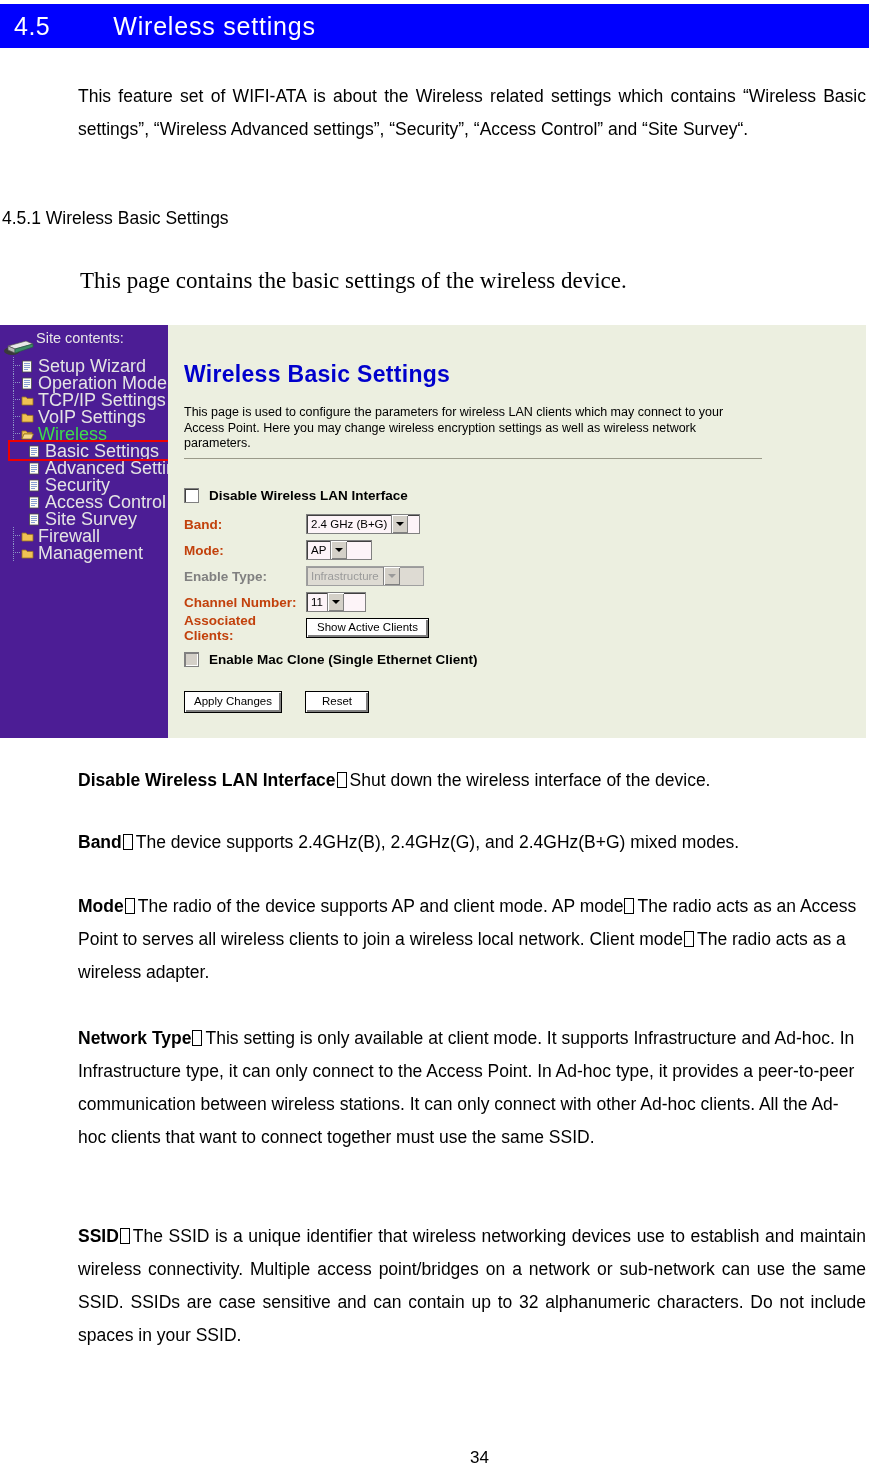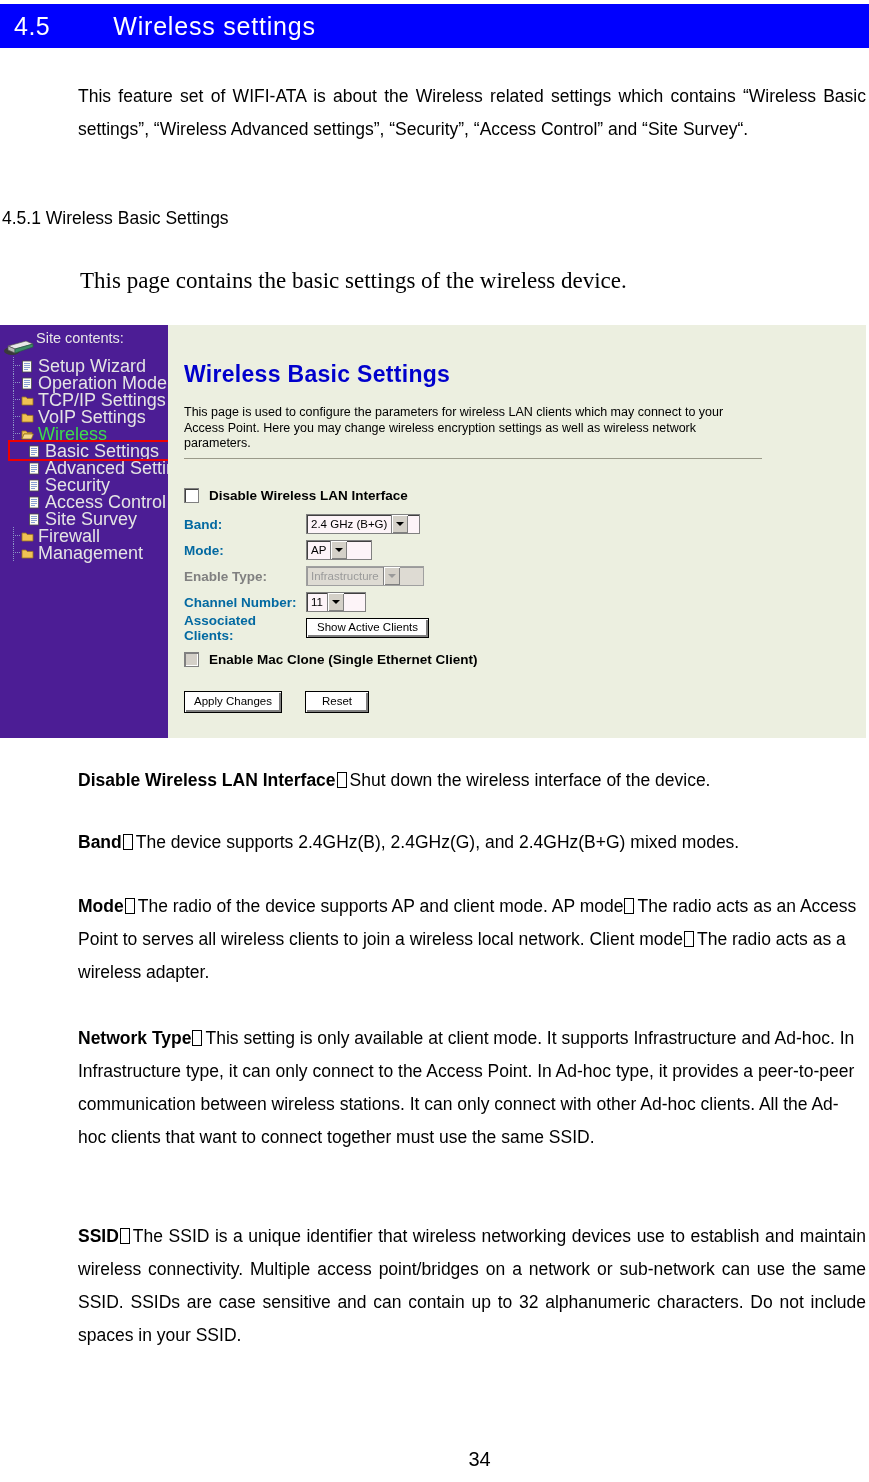--- a/index.html
+++ b/index.html
@@ -228,21 +228,21 @@
   .field-row {
     display: flex;
     align-items: center;
     height: 26px;
   }
   .field-label {
     width: 122px;
     flex: 0 0 122px;
     font-size: 13.5px;
     font-weight: bold;
-    color: #0369a1;
+    color: #c2410c;
   }
   .field-label.disabled { color: #808080; }
 
   .win-select {
     height: 18px;
     background: #fdf4f8;
     border: 1px solid #808080;
     box-shadow: inset 1px 1px 0 #404040;
     display: flex;
     align-items: stretch;
@@ -346,21 +346,21 @@
   #d-mode    { top: 890px; }
   #d-nettype { top: 1022px; }
   #d-ssid    { top: 1220px; }
 
   .page-num {
     position: absolute;
     left: 0;
     top: 1448px;
     width: 869px;
     text-align: center;
-    font-size: 20px;
+    font-size: 17px;
     padding-left: 90px;
     box-sizing: border-box;
   }
 </style>
 </head>
 <body>
 
 <div class="section-banner">
   <span class="sec-num">4.5</span>
   <span class="sec-title">Wireless settings</span>

